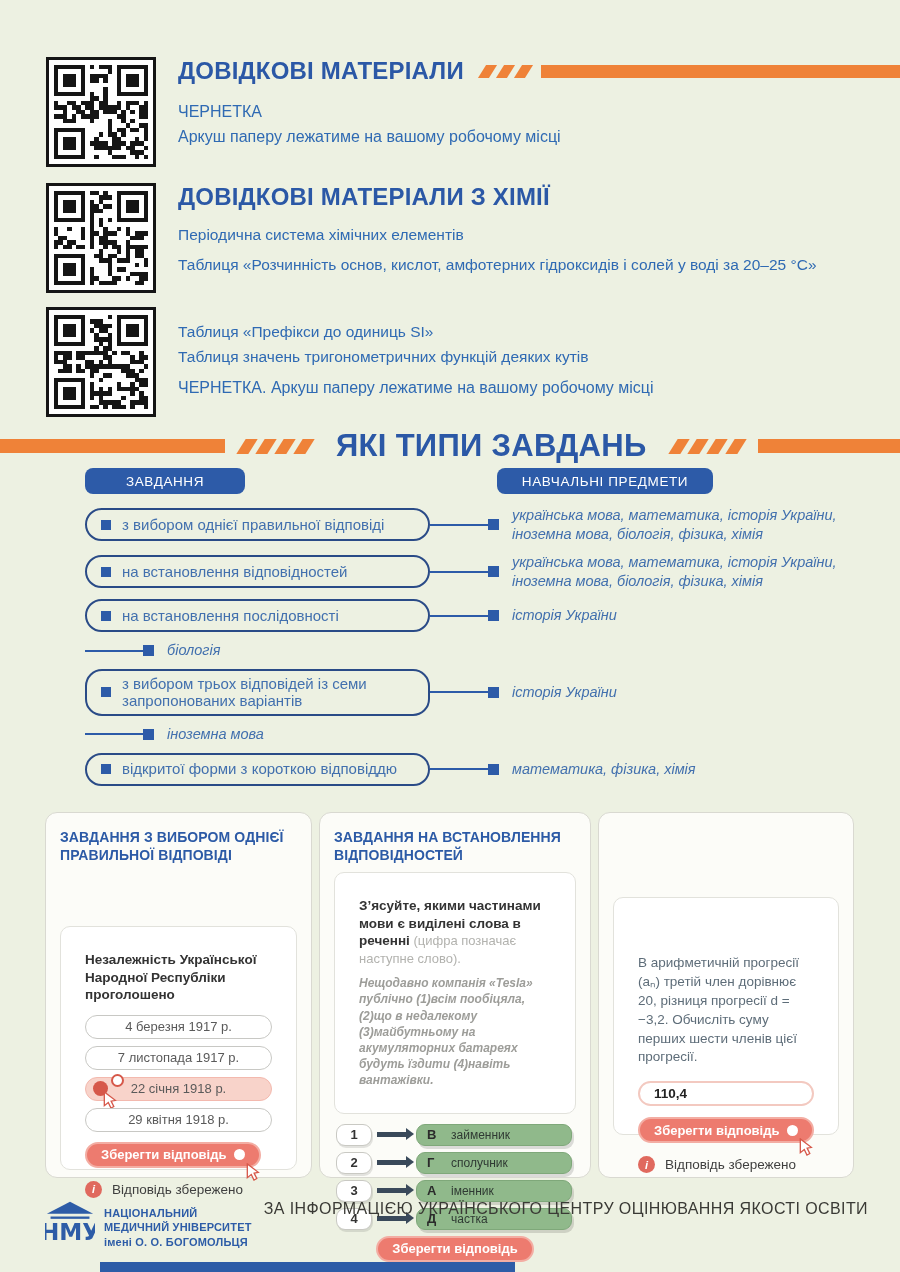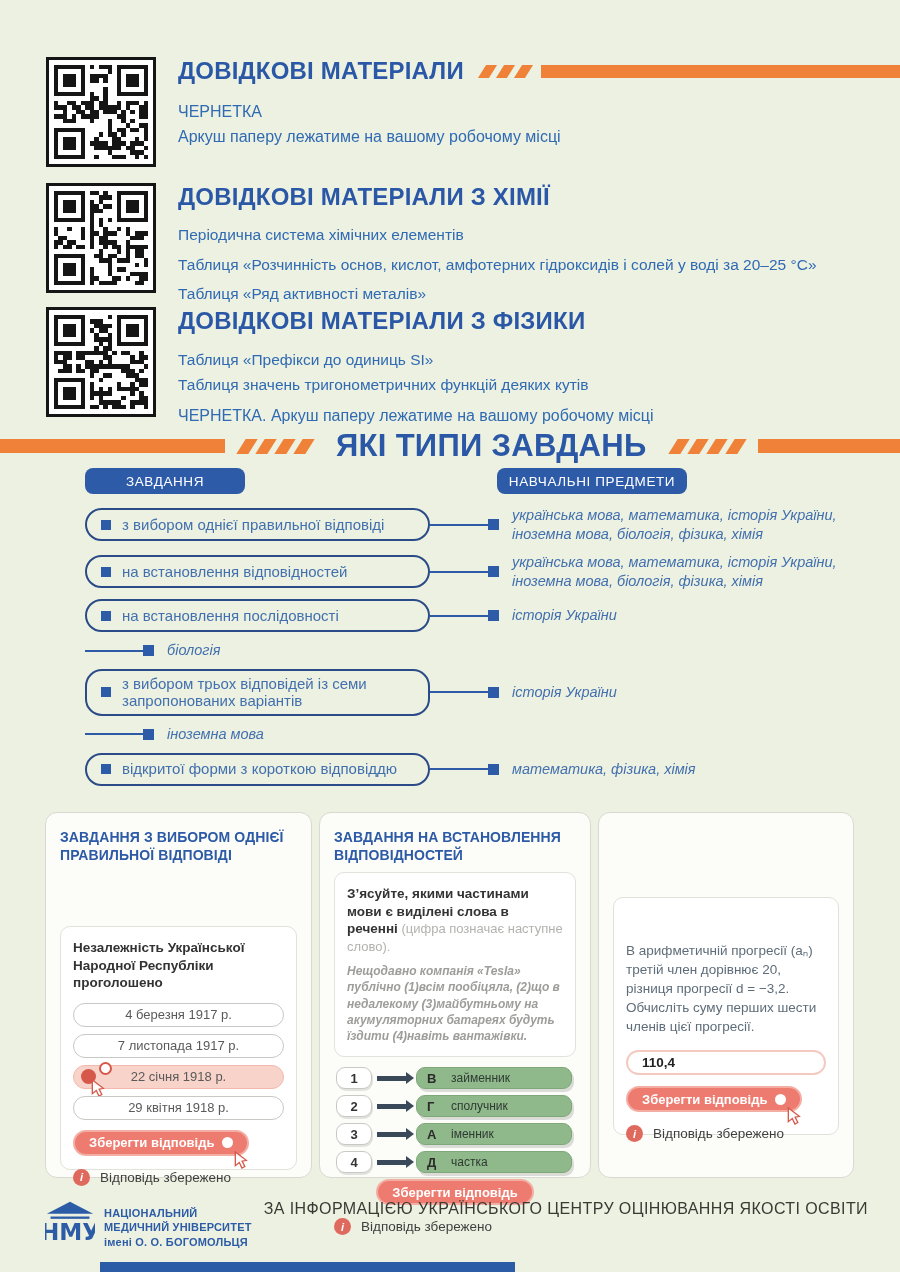--- a/index.html
+++ b/index.html
@@ -38,21 +38,21 @@
   .tconn{width:58px;height:2px;background:#2d5ba8;flex:none;}
   .tbullet{width:11px;height:11px;background:#2d5ba8;flex:none;}
   .tsubj{font-style:italic;color:#4270ae;font-size:14.5px;line-height:1.3;width:340px;margin-left:13px;}
 
   
   .panels{position:absolute;top:812px;left:45px;display:flex;gap:7px;}
   .panel{background:#fcfcf8;border:1.5px solid #d9d9d1;border-radius:12px;box-sizing:border-box;height:366px;padding:16px 14px;position:relative;}
   .p1{width:267px;} .p2{width:272px;} .p3{width:256px;}
   .p-title{color:#2c5aa6;font-weight:bold;font-size:14px;line-height:1.25;letter-spacing:0.1px;}
 
-  .inner-card{background:#fff;border:1.5px solid #e2e2dc;border-radius:10px;box-sizing:border-box;padding:12px;}
+  .inner-card{background:#fff;border:1.5px solid #e2e2dc;border-radius:10px;box-sizing:border-box;padding:24px;}
   .q-bold{font-weight:bold;color:#333;font-size:13.5px;line-height:1.3;}
 
   .opt{position:relative;border:1.5px solid #c8c8c4;border-radius:13px;height:22px;display:flex;align-items:center;justify-content:center;font-size:13px;color:#5a5a5a;margin-bottom:7px;background:#fff;}
   .opt.selected{background:#f8d3ca;border-color:#f3b9ae;}
   .sel-dot{position:absolute;left:7px;top:3px;width:15px;height:15px;border-radius:50%;background:#d6584a;}
   .sel-ring{position:absolute;left:25px;top:-4px;width:9px;height:9px;border-radius:50%;border:2px solid #d6584a;background:#fff;}
   .cursor-svg{position:absolute;}
 
   .save-btn{position:relative;background:#ed7b6f;border:2px solid #f3ada3;border-radius:14px;color:#fff;font-weight:bold;font-size:13px;height:26px;padding:0 14px;display:inline-flex;align-items:center;gap:8px;box-sizing:border-box;white-space:nowrap;}
   .btn-dot{width:11px;height:11px;border-radius:50%;background:#fff;flex:none;}
@@ -368,21 +368,20 @@
         <rect x="13" y="20" width="1" height="1"></rect>
         <rect x="18" y="20" width="1" height="1"></rect>
         <rect x="19" y="20" width="1" height="1"></rect>
       </svg></div>
   <div class="ref-content">
     <div class="ref-head-row">
       <div class="ref-title">ДОВІДКОВІ МАТЕРІАЛИ З ХІМІЇ</div>
     </div>
     <div class="ref-line small" style="margin-top:15px;">Періодична система хімічних елементів</div>
     <div class="ref-line small" style="margin-top:11px;">Таблиця «Розчинність основ, кислот, амфотерних гідроксидів і солей у воді за 20–25 °С»</div>
-    <div class="ref-line small" style="margin-top:11px;">Таблиця «Ряд активності металів»</div>
   </div>
 </div>
 
 <div class="ref-section" style="top:307px;">
   <div class="qr qr-grid"><svg viewBox="0 0 21 21" width="100%" height="100%" shape-rendering="crispEdges" fill="#151515">
         <rect x="0" y="0" width="7" height="7"></rect>
         <rect x="1" y="1" width="5" height="5" fill="#fff"></rect>
         <rect x="2" y="2" width="3" height="3"></rect>
         <rect x="14" y="0" width="7" height="7"></rect>
         <rect x="15" y="1" width="5" height="5" fill="#fff"></rect>
@@ -519,23 +518,20 @@
         <rect x="8" y="20" width="1" height="1"></rect>
         <rect x="9" y="20" width="1" height="1"></rect>
         <rect x="11" y="20" width="1" height="1"></rect>
         <rect x="13" y="20" width="1" height="1"></rect>
         <rect x="14" y="20" width="1" height="1"></rect>
         <rect x="15" y="20" width="1" height="1"></rect>
         <rect x="17" y="20" width="1" height="1"></rect>
         <rect x="20" y="20" width="1" height="1"></rect>
       </svg></div>
   <div class="ref-content">
-    <div class="ref-head-row">
-      <div class="ref-title">ДОВІДКОВІ МАТЕРІАЛИ З ФІЗИКИ</div>
-    </div>
     <div class="ref-line small" style="margin-top:16px;">Таблиця «Префікси до одиниць SI»</div>
     <div class="ref-line small" style="margin-top:6px;">Таблиця значень тригонометричних функцій деяких кутів</div>
     <div class="ref-line" style="margin-top:12px;">ЧЕРНЕТКА. Аркуш паперу лежатиме на вашому робочому місці</div>
   </div>
 </div>
 
 <div class="band">
   <div class="band-bar-left"></div>
   <div class="band-slashes">
       <div class="slash"></div>
@@ -547,21 +543,21 @@
   <div class="band-slashes right">
       <div class="slash"></div>
       <div class="slash"></div>
       <div class="slash"></div>
       <div class="slash"></div>
     </div>
   <div class="band-bar-right"></div>
 </div>
 
 <div class="col-pill" style="left:85px;top:468px;width:160px;">ЗАВДАННЯ</div>
-<div class="col-pill" style="left:497px;top:468px;width:190px;">НАВЧАЛЬНІ ПРЕДМЕТИ</div>
+<div class="col-pill" style="left:497px;top:468px;width:216px;">НАВЧАЛЬНІ ПРЕДМЕТИ</div>
 
 <div class="typelist">
 
   <div class="trow">
     <div class="tbox">
         <span class="tsq"></span>
         <span class="ttext">з вибором однієї правильної відповіді</span>
       </div>
     <div class="tconn"></div>
       <div class="tbullet"></div>

